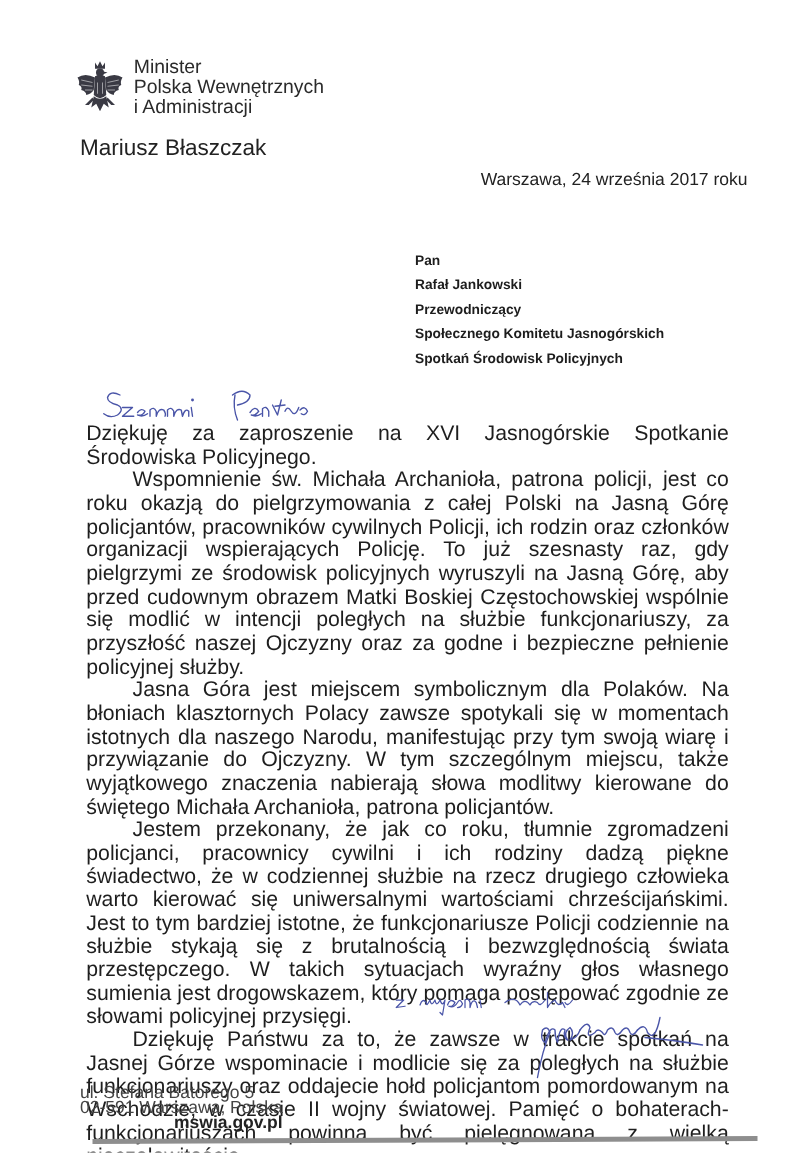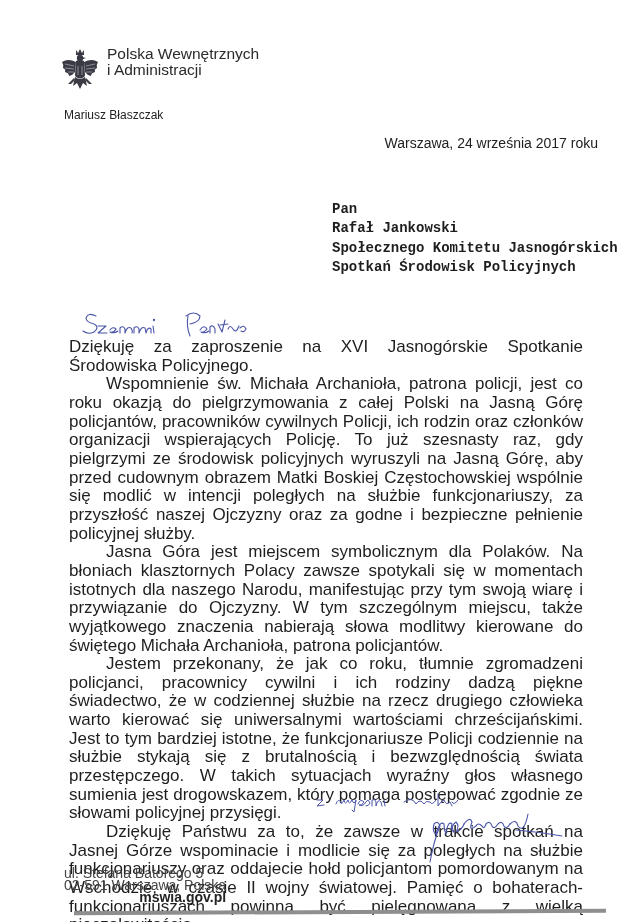--- a/index.html
+++ b/index.html
@@ -5,23 +5,23 @@
     html, body { margin: 0; padding: 0; background: #ffffff; }
     body {
       width: 640px; height: 922px; position: relative; overflow: hidden;
       font-family: "Liberation Sans", "DejaVu Sans", sans-serif;
       color: #1f1f1f;
     }
     .letterhead { position: absolute; left: 60px; top: 46px; display: flex; align-items: flex-start; }
     .emblem { width: 40px; height: 46px; margin-right: 7px; margin-top: 2px; }
     .ministry { font-size: 15.5px; line-height: 16px; color: #2a2a2a; }
     .ministry div { white-space: nowrap; }
-    .minister-name { position: absolute; left: 64px; top: 108px; font-size: 12px; color: #222; }
+    .minister-name { position: absolute; left: 64px; top: 108px; font-size: 18px; color: #222; }
     .date { position: absolute; right: 42px; top: 135px; font-size: 14px; color: #222; }
-    .recipient { position: absolute; left: 332px; top: 200px; font-size: 14px; font-weight: bold; line-height: 19.4px; color: #1d1d1d; font-family: Liberation Mono, monospace; }
+    .recipient { position: absolute; left: 332px; top: 200px; font-size: 11px; font-weight: bold; line-height: 19.4px; color: #1d1d1d; }
     .recipient div { white-space: nowrap; }
     .salutation { position: absolute; left: 80px; top: 302px; width: 200px; height: 40px; }
     .body-text {
       position: absolute; left: 69px; top: 338px; width: 514px;
       font-size: 17px; line-height: 18.65px; color: #1e1e1e;
     }
     .body-text p { margin: 0; text-align: justify; text-indent: 0; }
     .body-text p.indent { text-indent: 37px; }
     .closing { position: absolute; left: 312px; top: 780px; width: 180px; height: 34px; }
     .signature { position: absolute; left: 420px; top: 790px; width: 150px; height: 80px; }
@@ -54,32 +54,34 @@
         <path d="M14 30 L8 36 L11 36 L15 32 Z"></path>
         <path d="M26 30 L32 36 L29 36 L25 32 Z"></path>
       </g>
       <g stroke="#ffffff" stroke-width="0.6" fill="none" opacity="0.7">
         <path d="M5 16 L14 18 M5 20 L14 21 M8 24 L14 24"></path>
         <path d="M35 16 L26 18 M35 20 L26 21 M32 24 L26 24"></path>
         <path d="M18 18 L18 27 M22 18 L22 27"></path>
       </g>
     </svg>
     <div class="ministry">
+      <div>Minister</div>
       <div>Polska Wewnętrznych</div>
       <div>i Administracji</div>
     </div>
   </div>
 
   <div class="minister-name">Mariusz Błaszczak</div>
 
   <div class="date">Warszawa, 24 września 2017 roku</div>
 
   <div class="recipient">
     <div>Pan</div>
     <div>Rafał Jankowski</div>
+    <div>Przewodniczący</div>
     <div>Społecznego Komitetu Jasnogórskich</div>
     <div>Spotkań Środowisk Policyjnych</div>
   </div>
 
   <svg class="salutation" viewBox="0 0 200 40">
     <title>Szanowni Państwo</title>
     <g fill="none" stroke="#4a55a8" stroke-width="1.1" stroke-linecap="round" stroke-linejoin="round">
 
       <path d="M16 14 Q8 10 6 16 Q6 20 14 22 Q20 25 14 30 Q8 33 3 29"></path>
 

